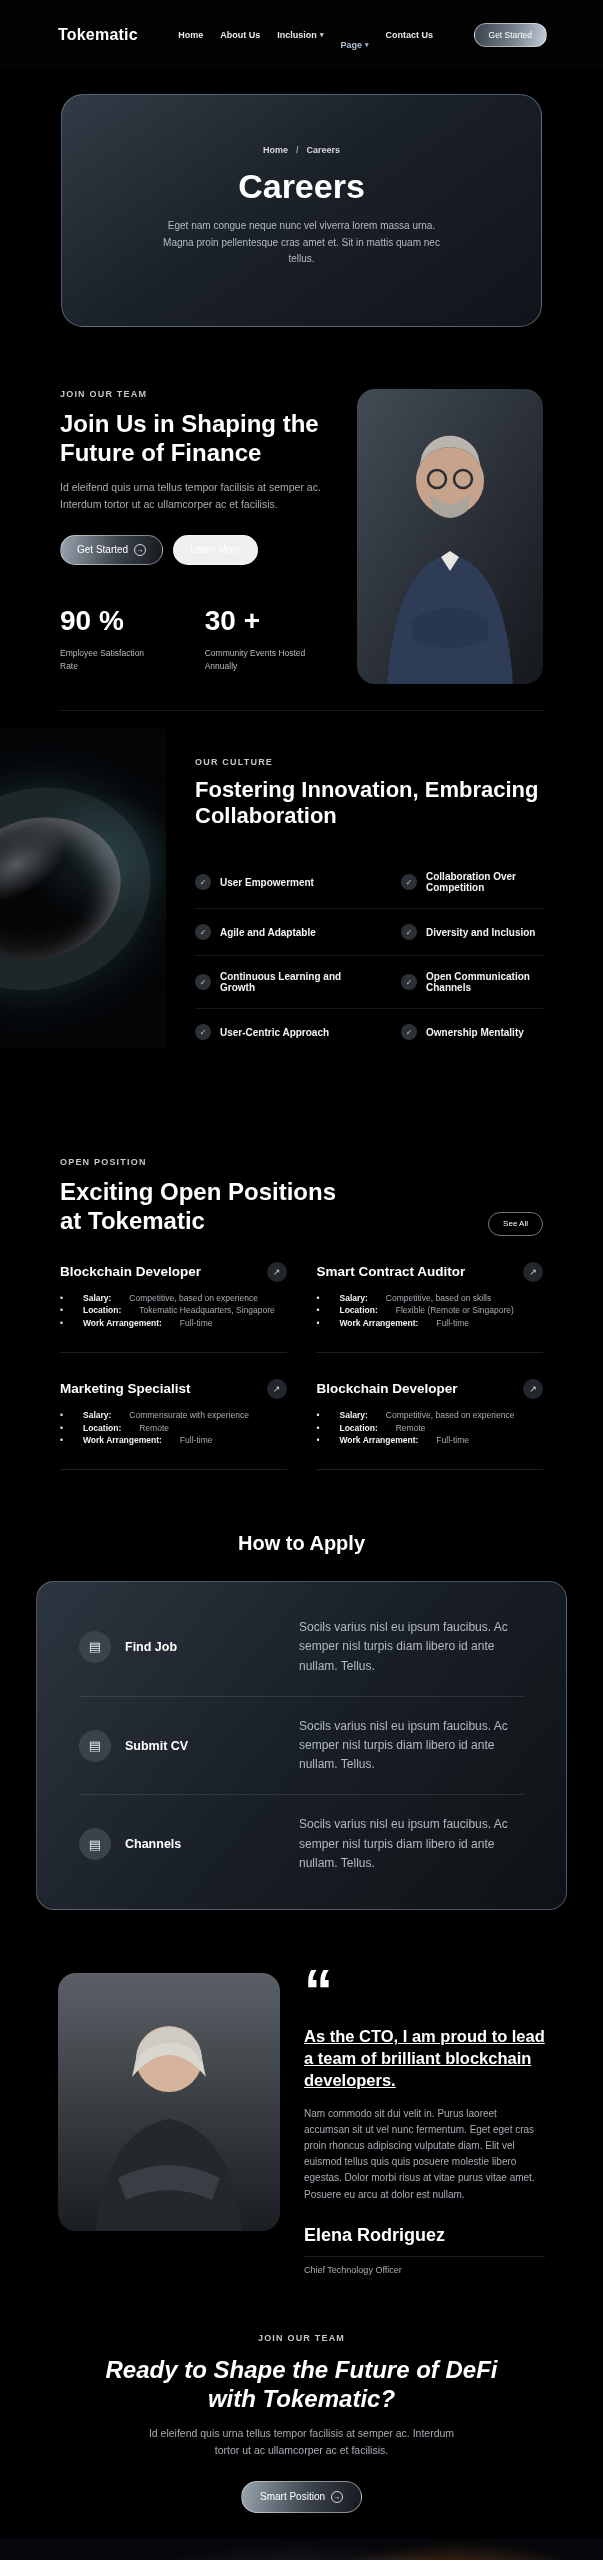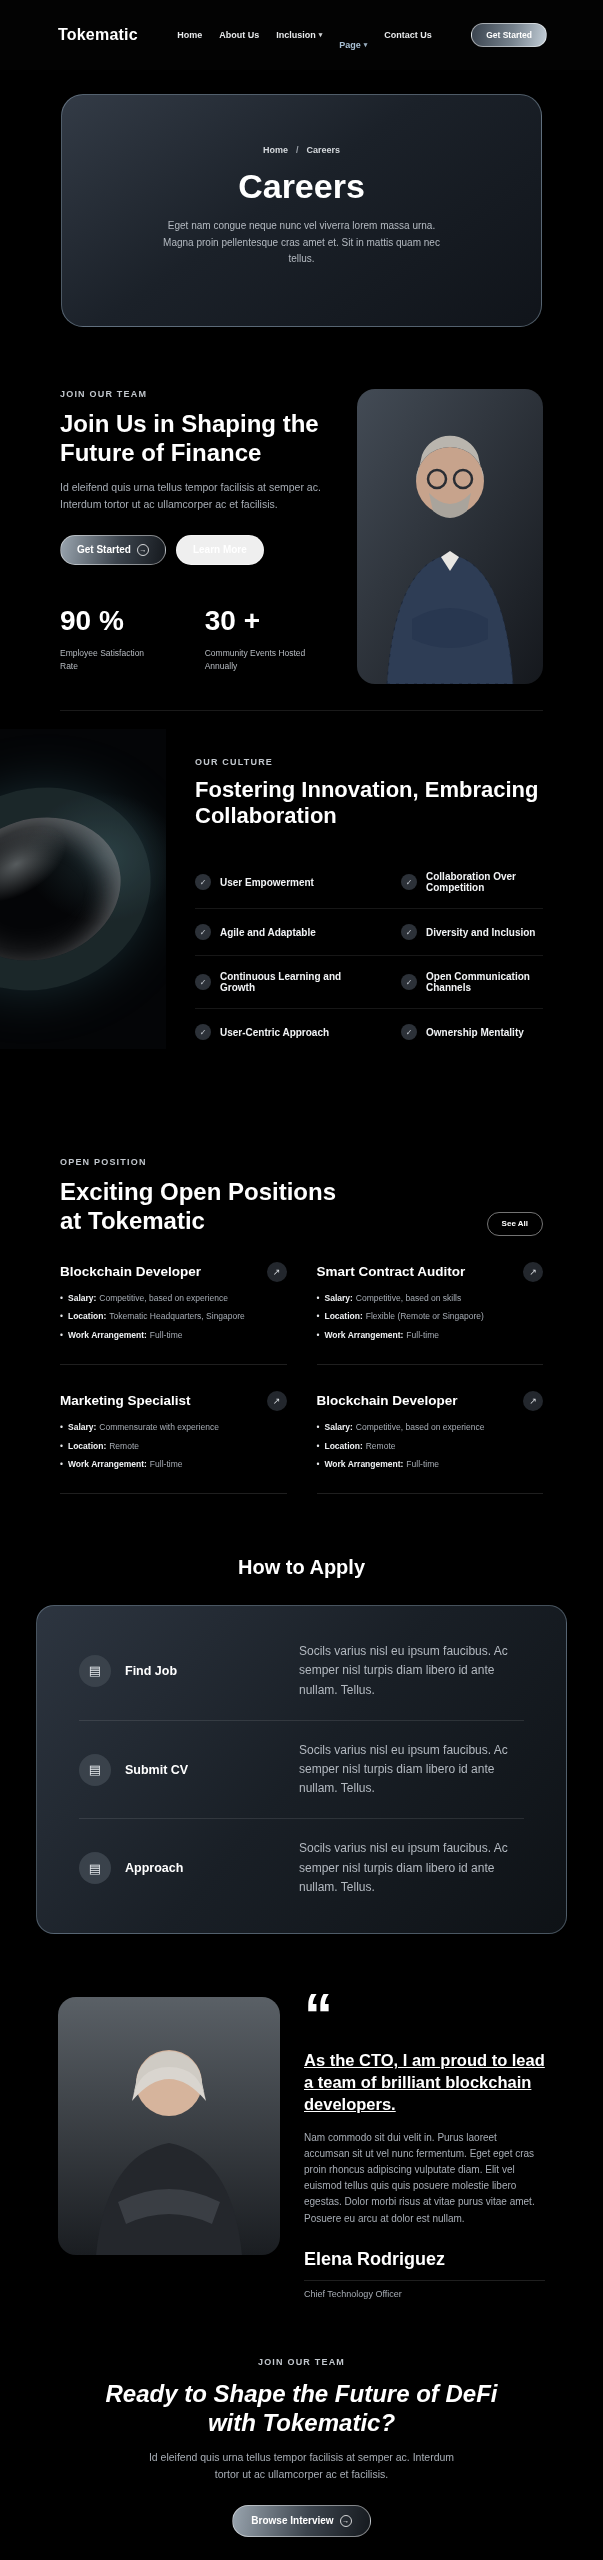--- a/index.html
+++ b/index.html
@@ -9,21 +9,21 @@
     font-family:"Liberation Sans", sans-serif;
     color:#fff; overflow-x:hidden;
   }
   
   .header { height:70px; display:flex; align-items:center; justify-content:space-between; padding:0 56px 0 58px; background:#030303; }
   .logo { font-size:16px; font-weight:bold; letter-spacing:.2px; }
   .nav { display:flex; gap:17px; align-items:center; }
   .nav-item { font-size:9px; font-weight:bold; color:#e8eaec; cursor:pointer; display:flex; align-items:center; gap:3px; }
   .nav-item.active { color:#a9c0d4;margin-top:20px; }
   .caret { font-size:7px; opacity:.9; }
-  .pill-btn { border-radius:999px; border:1px solid rgba(255,255,255,.45); cursor:pointer; display:inline-flex; align-items:center; justify-content:center; gap:6px; color:#fff; font-weight:bold; }
+  .pill-btn { border-radius:999px; border:1px solid rgba(255,255,255,.45); cursor:pointer; display:inline-flex; align-items:center; justify-content:center; gap:6px; color:#fff; font-weight:normal; }
   .btn-metal { background:linear-gradient(100deg,#39424d 0%,#76828d 55%,#c3ced7 100%); border:1px solid rgba(255,255,255,.5); }
   .header .pill-btn { height:24px; padding:0 14px; font-size:8.5px; }
   
   .hero-wrap { padding:24px 61px 0; }
   .hero-card {
     border-radius:22px; border:1px solid rgba(170,195,215,.4);
     background:linear-gradient(145deg,#333b46 0%,#1b2129 45%,#10141a 100%);
     text-align:center; padding:50px 40px 58px; 
   }
   .breadcrumb { font-size:9px; font-weight:bold; color:#d4d8dc; display:flex; justify-content:center; gap:8px; }
@@ -66,21 +66,21 @@
   
   .positions { padding:46px 60px 10px; }
   .positions-head { display:flex; justify-content:space-between; align-items:flex-end; }
   .see-all { height:24px; padding:0 14px; font-size:8px; background:transparent; }
   .jobs-grid { display:grid; grid-template-columns:1fr 1fr; column-gap:30px; row-gap:26px; margin-top:26px; }
   .job-card { border-bottom:1px solid rgba(255,255,255,.12); padding-bottom:22px; }
   .job-top { display:flex; justify-content:space-between; align-items:center; }
   .job-title { font-size:13.5px; font-weight:bold; }
   .job-arrow { width:20px; height:20px; border-radius:50%; background:#23272d; color:#d6dade; font-size:9px; display:flex; align-items:center; justify-content:center; cursor:pointer; }
   .job-meta { margin-top:10px; }
-  .job-line { font-size:8.5px; color:#a7adb5; line-height:1.5; margin-top:6px; display:flex; gap:3px; }
+  .job-line { font-size:8.5px; color:#a7adb5; line-height:1.5; display:flex; gap:18px; }
   .job-line::before { content:"•"; color:#e8eaec; margin-right:2px; }
   .job-line b { color:#f0f2f4; }
   
   .apply { padding:52px 36px 7px; }
   .apply-title { font-size:20px; font-weight:bold; text-align:center; }
   .apply-card { margin-top:26px; border-radius:18px; border:1px solid rgba(170,195,215,.35);
     background:linear-gradient(130deg,#2d3540 0%,#191f26 50%,#0e1216 100%); padding:16px 42px; }
   .step-row { display:flex; align-items:center; gap:14px; padding:20px 0; }
   .step-row + .step-row { border-top:1px solid rgba(255,255,255,.1); }
   .step-icon { width:32px; height:32px; border-radius:50%; background:#3a424b; color:#e8ecef; font-size:13px; display:flex; align-items:center; justify-content:center; flex-shrink:0; }
@@ -339,21 +339,21 @@
       <span class="step-label">Find Job</span>
       <span class="step-text">Socils varius nisl eu ipsum faucibus. Ac semper nisl turpis diam libero id ante nullam. Tellus.</span>
     </div>
     <div class="step-row">
       <span class="step-icon">▤</span>
       <span class="step-label">Submit CV</span>
       <span class="step-text">Socils varius nisl eu ipsum faucibus. Ac semper nisl turpis diam libero id ante nullam. Tellus.</span>
     </div>
     <div class="step-row">
       <span class="step-icon">▤</span>
-      <span class="step-label">Approach</span>
+      <span class="step-label">Channels</span>
       <span class="step-text">Socils varius nisl eu ipsum faucibus. Ac semper nisl turpis diam libero id ante nullam. Tellus.</span>
     </div>
   </div>
 </div>
 
 <div class="testimonial">
   <div class="testi-photo">
     <svg viewBox="0 0 222 258" xmlns="http://www.w3.org/2000/svg">
       <defs>
         <linearGradient id="bg2" x1="0" y1="0" x2="0" y2="1">
@@ -376,17 +376,17 @@
     <div class="testi-name">Elena Rodriguez</div>
     <div class="testi-role">Chief Technology Officer</div>
   </div>
 </div>
 
 <div class="cta">
   <div class="eyebrow">JOIN OUR TEAM</div>
   <div class="h2">Ready to Shape the Future of DeFi with Tokematic?</div>
   <div class="body-text">Id eleifend quis urna tellus tempor facilisis at semper ac. Interdum tortor ut ac ullamcorper ac et facilisis.</div>
   <button class="pill-btn btn-metal2">
-    <span>Browse Interview</span>
+    <span>Smart Position</span>
     <span class="circle-arrow">→</span>
   </button>
   <div class="cta-art"></div>
 </div>
 
 </body></html>

